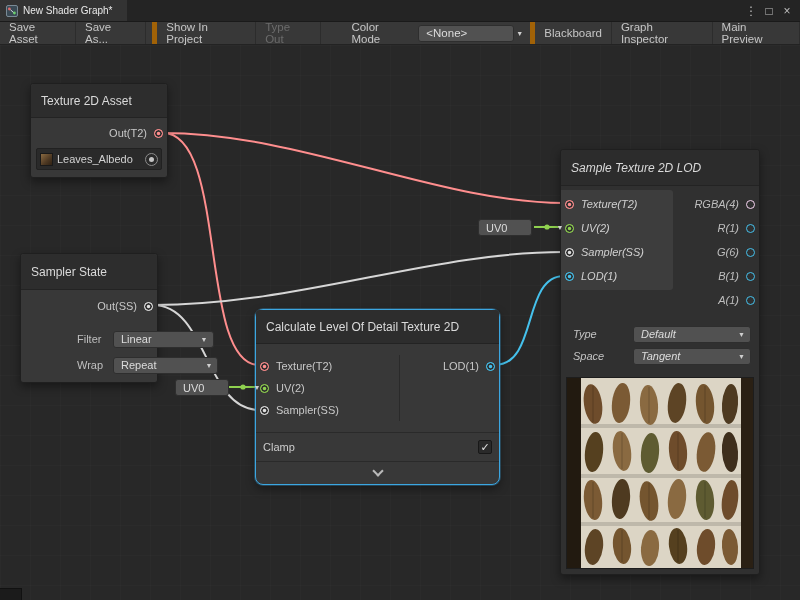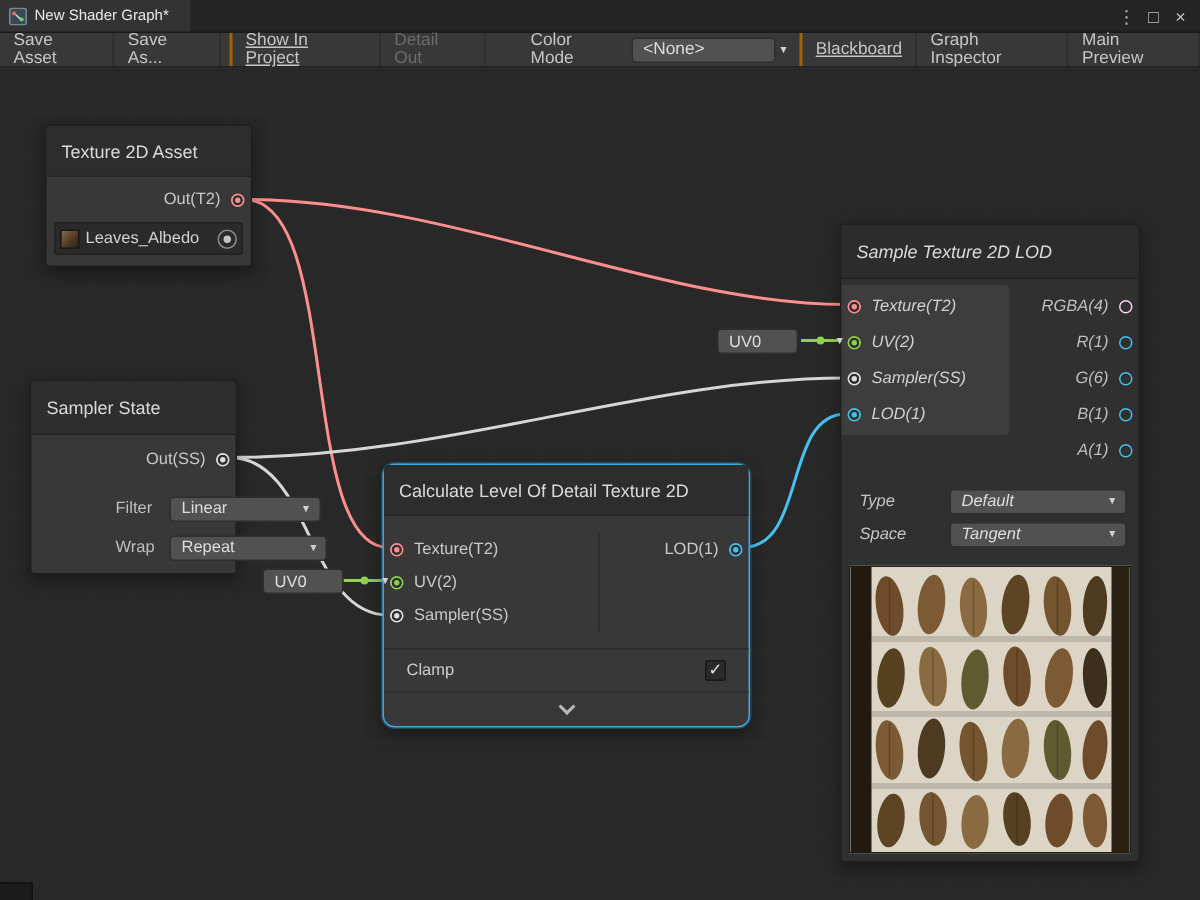--- a/index.html
+++ b/index.html
@@ -9,21 +9,21 @@
   
   .titlebar{height:22px;background:#242424;border-bottom:1px solid #1a1a1a;display:flex;align-items:stretch;}
   .tab{display:flex;align-items:center;gap:5px;padding:0 14px 0 6px;background:#333333;color:#E9E9E9;font-size:10px;}
   .tab-icon{width:12px;height:12px;flex:none;}
   .win-controls{margin-left:auto;display:flex;align-items:center;padding-right:4px;color:#BDBDBD;}
   .win-controls span{width:18px;text-align:center;font-size:12px;cursor:default;}
 
   
   .toolbar{height:23px;background:#383838;border-bottom:1px solid #232323;display:flex;align-items:stretch;font-size:11.5px;color:#C6C6C6;}
   .tbtn{display:flex;align-items:center;padding:0 9px;border-right:1px solid #2c2c2c;cursor:default;}
-  .grp{border-left:2px solid #a16207;margin-left:6px;text-decoration:underline;}
+  .grp{border-left:5px solid #a16207;margin-left:6px;}
   .tbtn.disabled{color:#6b6b6b;}
   .tb-label{display:flex;align-items:center;padding:0 8px 0 30px;}
   .dropdown{background:#515151;border:1px solid #2e2e2e;border-radius:3px;height:17px;align-self:center;
     display:flex;align-items:center;padding:0 5px 0 7px;color:#DDDDDD;cursor:default;gap:40px;}
   .dropdown .arr{margin-left:auto;padding-left:9px;font-size:7px;color:#CFCFCF;}
   .tb-dd{width:96px;margin-right:10px;}
   .spacer{flex:1;}
 
   
   .canvas{position:relative;width:800px;height:555px;background:#282828;overflow:hidden;
@@ -70,21 +70,21 @@
   .node3{left:255px;top:264px;width:245px;border:1px solid var(--selection);border-radius:8px;
     box-shadow:0 0 0 1px rgba(60,166,224,.30),0 4px 10px rgba(0,0,0,.4);}
   .node3 .node-header{height:34px;border-radius:3px 3px 0 0;}
   .n3-ports{position:relative;padding:11px 0;}
   .n3-row{position:relative;height:22px;display:flex;align-items:center;padding-left:20px;color:#C8C8C8;}
   .n3-row .port{position:absolute;left:4px;}
   .n3-out{position:absolute;right:0;top:11px;width:100px;height:66px;border-left:1px solid #2a2a2a;}
   .n3-outrow{position:relative;height:22px;display:flex;align-items:center;justify-content:flex-end;padding-right:20px;color:#C8C8C8;}
   .n3-outrow .port{position:absolute;right:4px;}
   .n3-sep{border-top:1px solid #2a2a2a;}
-  .clamp-row{height:28px;display:flex;align-items:center;padding:0 15px;color:#CDCDCD;}
+  .clamp-row{height:28px;display:flex;align-items:center;padding:0 7px;color:#CDCDCD;}
   .clamp-row .cklabel{flex:1;}
   .checkbox{width:14px;height:14px;background:#2A2A2A;border:1px solid #181818;border-radius:2px;
     display:flex;align-items:center;justify-content:center;color:#E4E4E4;font-size:11px;line-height:1;}
   .collapse-row{height:22px;display:flex;align-items:center;justify-content:center;}
   .chev{width:8px;height:8px;border-right:2px solid #BABABA;border-bottom:2px solid #BABABA;
     transform:rotate(45deg);margin-top:-4px;}
 
   
   .node4{left:560px;top:104px;width:200px;background:#303030;font-style:italic;}
   .node4 .node-header{height:36px;background:#2C2C2C;}
@@ -125,21 +125,21 @@
     <span>⋮</span>
     <span>□</span>
     <span>×</span>
   </div>
 </div>
 
 <div class="toolbar">
   <div class="tbtn">Save Asset</div>
   <div class="tbtn">Save As...</div>
   <div class="tbtn grp">Show In Project</div>
-  <div class="tbtn disabled">Detail Out</div>
+  <div class="tbtn disabled">Type Out</div>
   <div class="tb-label">Color Mode</div>
   <div class="dropdown tb-dd">
     <span>&lt;None&gt;</span>
     <span class="arr">▼</span>
   </div>
   <div class="spacer"></div>
   <div class="tbtn grp">Blackboard</div>
   <div class="tbtn">Graph Inspector</div>
   <div class="tbtn">Main Preview</div>
 </div>

